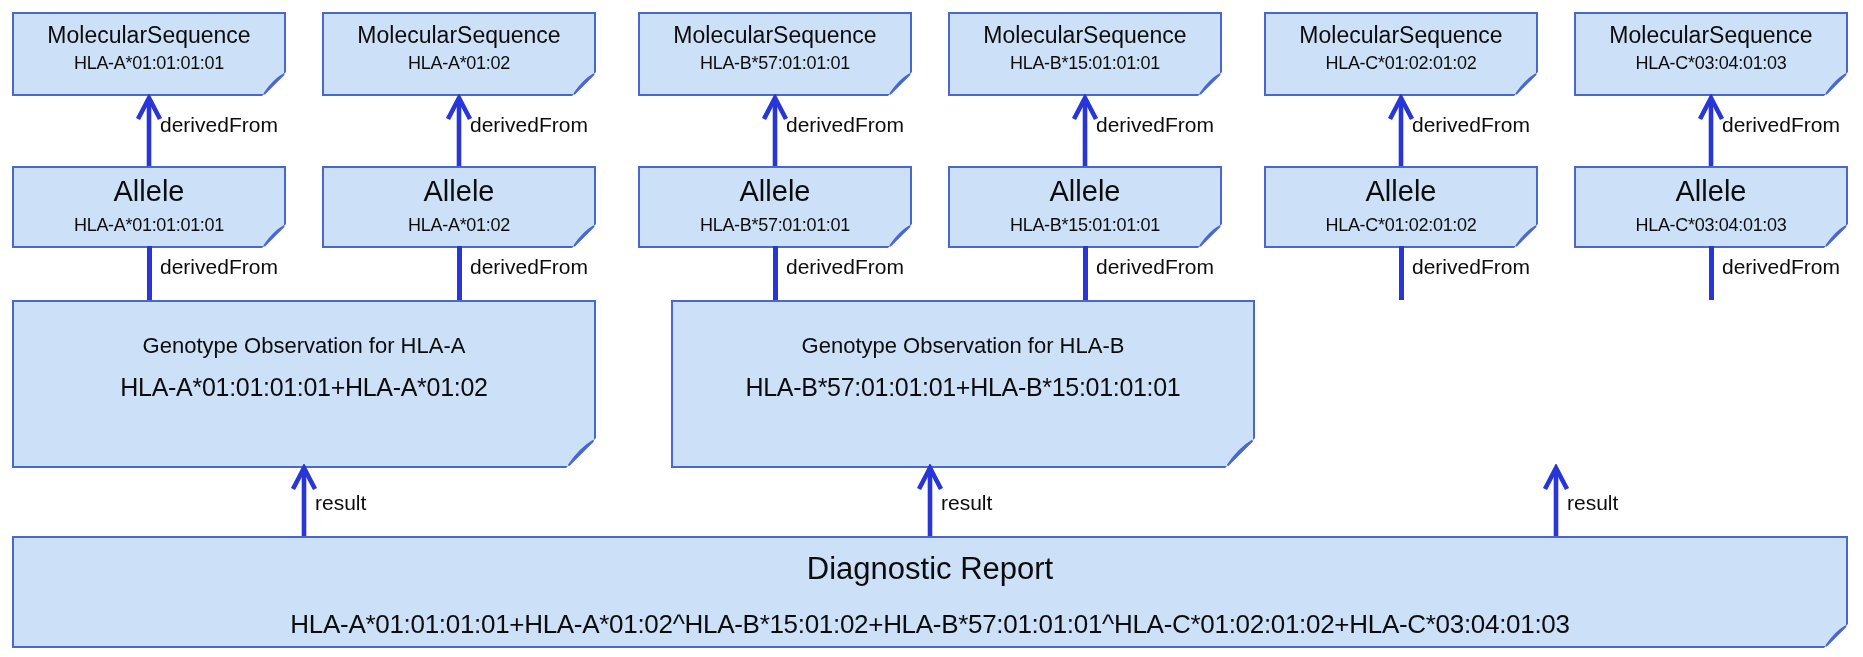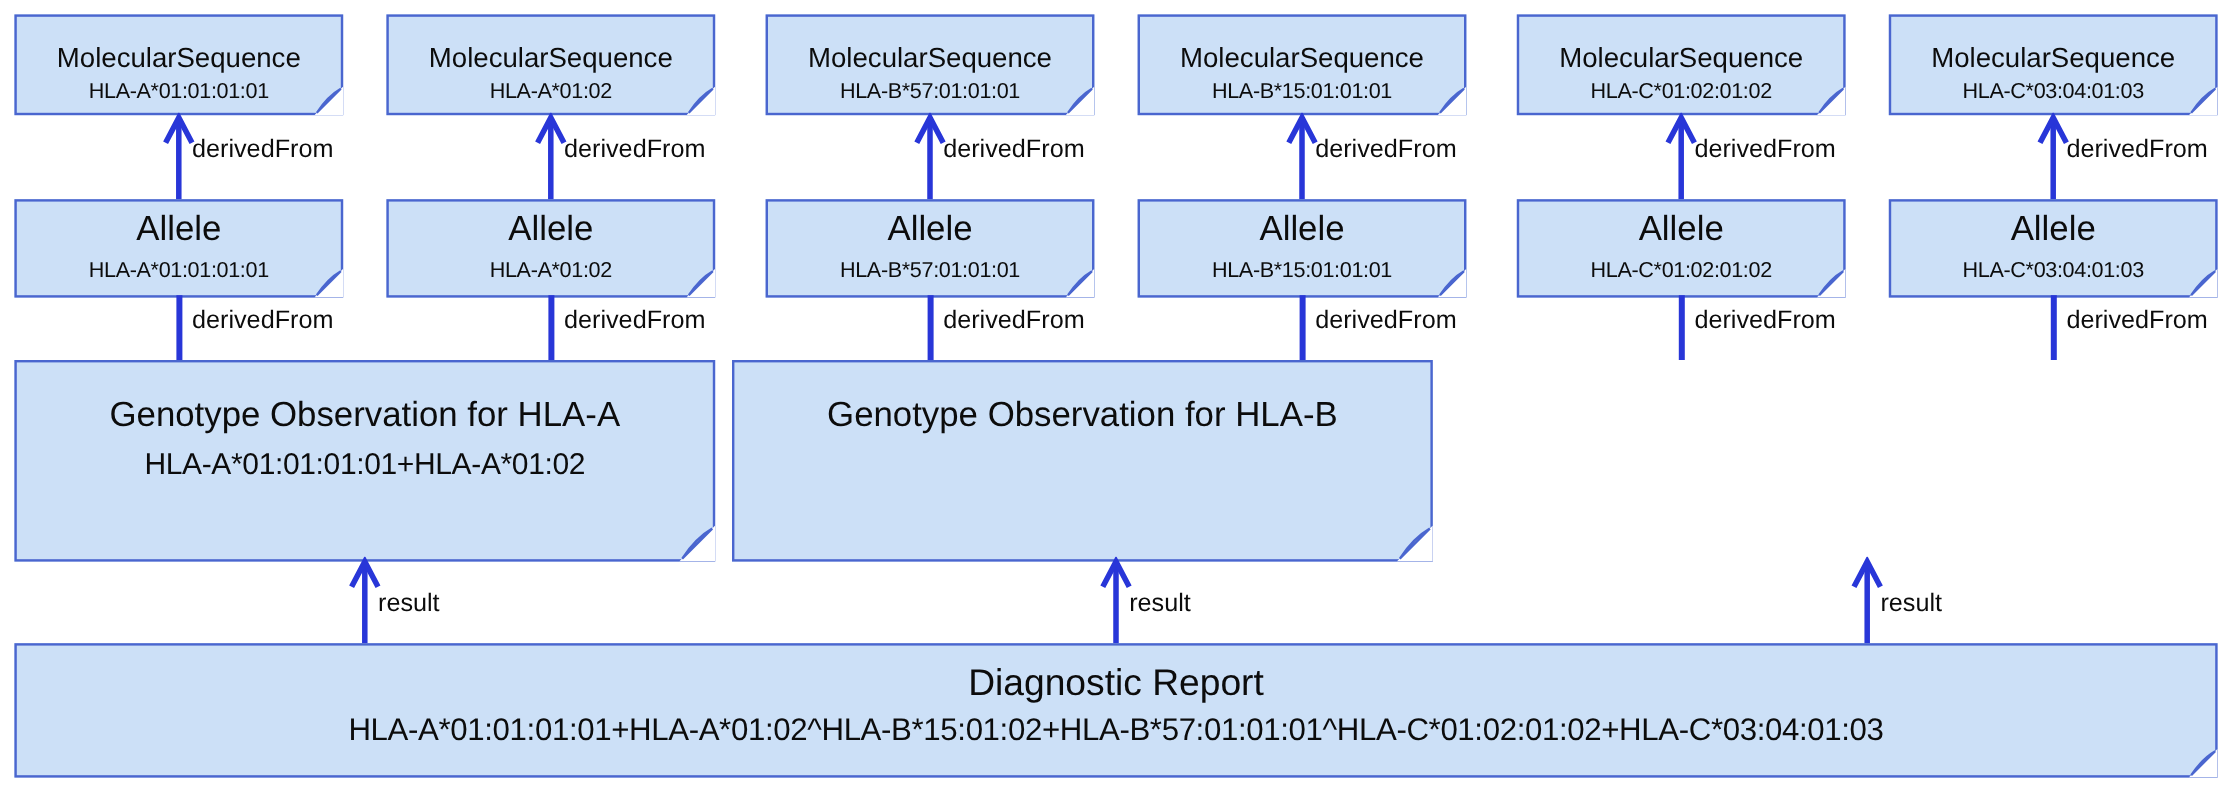--- a/index.html
+++ b/index.html
@@ -7,30 +7,30 @@
     position:relative; width:1863px; height:657px; background:#ffffff;
     font-family:"Liberation Sans", sans-serif; color:#0c0c0c; overflow:hidden;
   }
   .note {
     position:absolute; box-sizing:border-box;
     background:#cce0f7; border:2px solid #4a66cf;
     display:flex; flex-direction:column; align-items:center; text-align:center;
   }
   .note .fold { position:absolute; right:-2px; bottom:-2px; }
   .col-note { width:274px; }
-  .molseq   { top:12px;  height:84px; padding-top:20px;  gap:3px; }
+  .molseq   { top:12px;  height:84px; padding-top:7px;  gap:3px; }
   .allele   { top:166px; height:82px; padding-top:6px;  gap:6px; }
   .genotype { top:300px; height:168px; width:584px; padding-top:26px; gap:8px; }
-  .dr       { top:536px; height:112px; left:12px; width:1836px; padding-top:12px; gap:4px; }
+  .dr       { top:536px; height:112px; left:12px; width:1836px; padding-top:12px; gap:20px; }
 
   .t-molseq   { font-size:23px; line-height:28px; }
   .s-molseq   { font-size:18px; line-height:22px; letter-spacing:-0.3px; }
   .t-allele   { font-size:29px; line-height:34px; }
   .s-allele   { font-size:18px; line-height:22px; letter-spacing:-0.3px; }
-  .t-genotype { font-size:29px; line-height:36px; }
+  .t-genotype { font-size:22px; line-height:36px; }
   .s-genotype { font-size:25px; line-height:30px; letter-spacing:-0.3px;text-align:right; }
   .t-dr       { font-size:31px; line-height:38px; }
   .s-dr       { font-size:26px; line-height:32px; letter-spacing:-0.3px; }
 
   .arrow { position:absolute; }
   .connector { position:absolute; width:5px; background:#2836d8; }
   .edge-label {
     position:absolute; font-size:21px; line-height:25px;
     white-space:nowrap; color:#0c0c0c;
   }
@@ -185,22 +185,23 @@
   <div class="edge-label" style="left:1722px;top:254px">derivedFrom</div>
 
   <div class="note genotype" style="left:12px">
     <div class="t-genotype">Genotype Observation for HLA-A</div>
     <div class="s-genotype">HLA-A*01:01:01:01+HLA-A*01:02</div>
     <svg class="fold" width="30" height="30" viewBox="0 0 24 24">
         <polygon points="24,0 24,24 0,24" fill="#ffffff"></polygon>
         <path d="M2,22 L22,2 C15,6 8,13 2,22 Z" fill="#9fabc6" stroke="#4a66cf" stroke-width="1.5"></path>
       </svg>
   </div>
-  <div class="note genotype" style="left:610px">
+  <div class="note genotype" style="left:671px">
     <div class="t-genotype">Genotype Observation for HLA-B</div>
+    <div class="s-genotype">HLA-B*57:01:01:01+HLA-B*15:01:01:01</div>
     <svg class="fold" width="30" height="30" viewBox="0 0 24 24">
         <polygon points="24,0 24,24 0,24" fill="#ffffff"></polygon>
         <path d="M2,22 L22,2 C15,6 8,13 2,22 Z" fill="#9fabc6" stroke="#4a66cf" stroke-width="1.5"></path>
       </svg>
   </div>
 
   <svg class="arrow" style="left:289px;top:464px" width="30" height="74" viewBox="0 0 30 74">
       <line x1="15" y1="8" x2="15" y2="74" stroke="#2836d8" stroke-width="4.6"></line>
       <polyline points="4,25 15,4 26,25" fill="none" stroke="#2836d8" stroke-width="4.6"></polyline>
     </svg>

